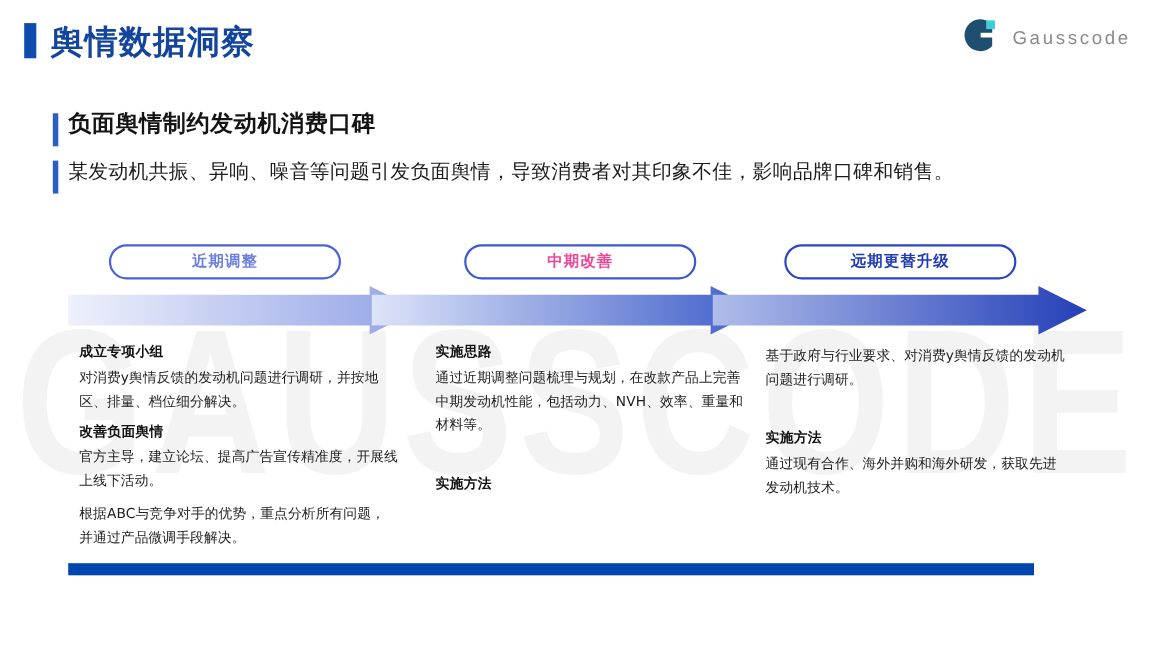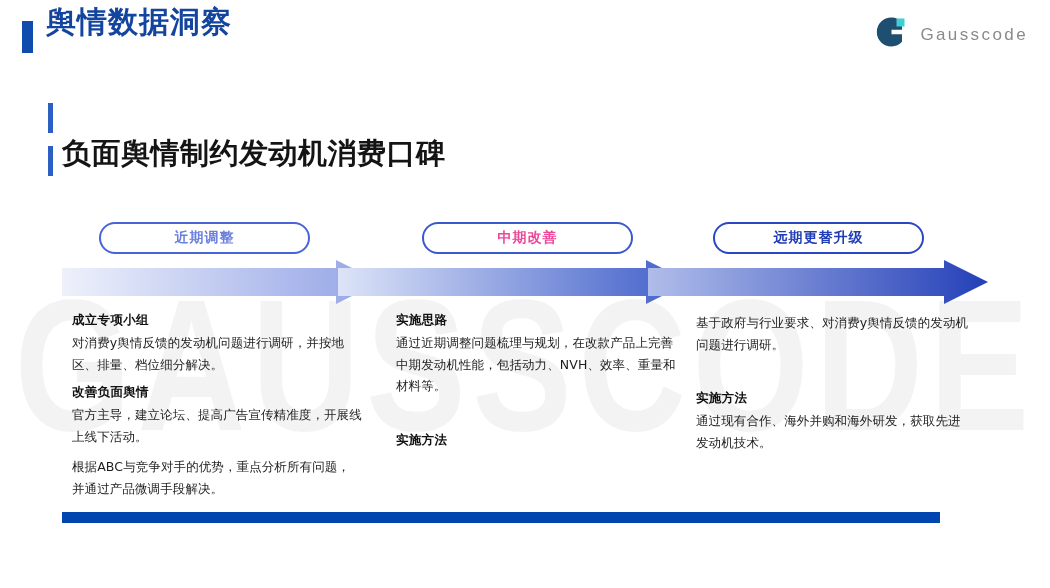--- a/index.html
+++ b/index.html
@@ -20,21 +20,21 @@
     user-select:none; pointer-events:none; z-index:0;
   }
 
   
   .header{ position:absolute; left:0; top:0; width:1050px; height:72px; z-index:3; }
   .hdr-accent{
     position:absolute; left:22px; top:21px; width:11px; height:32px;
     background:#0f4cad;
   }
   .hdr-title{
-    position:absolute; left:46px; top:2px;
+    position:absolute; left:46px; top:18px;
     font-size:30px; font-weight:700; color:#14459e; letter-spacing:1px;
     font-family:"DejaVu Sans","Liberation Sans",sans-serif;
   }
 
   
   .logo{ position:absolute; right:22px; top:12px; display:flex; align-items:center; gap:9px; }
   .logo-mark{ position:relative; width:40px; height:40px; flex:0 0 40px; }
   .logo-text{ display:flex; flex-direction:column; line-height:1; }
   .logo-cn{
     font-size:23px; font-weight:700; color:#1c1c1c; letter-spacing:2px;
@@ -45,23 +45,22 @@
     font-family:"Liberation Sans",sans-serif;
   }
 
   
   .title-block{ position:absolute; left:62px; top:98px; z-index:2; }
   .title-bar{
     position:absolute; left:-14px; top:5px; width:5px; height:30px;
     background:#2b5fc4;
   }
   .main-title{
-    font-size:29px; font-weight:700; color:#141414; letter-spacing:0.5px;
-    font-family:"DejaVu Sans","Liberation Sans",sans-serif;
-    margin-top:36px;
+    font-size:21px; font-weight:700; color:#141414; letter-spacing:0.5px;
+    font-family:"DejaVu Sans","Liberation Sans",sans-serif;
   }
   .sub-bar{
     position:absolute; left:-14px; top:48px; width:5px; height:30px;
     background:#2b5fc4;
   }
   .sub-title{
     margin-top:18px; font-size:18px; color:#1c1c1c; letter-spacing:0.3px;
     font-family:"DejaVu Sans","Liberation Sans",sans-serif;
   }
 
@@ -124,20 +123,21 @@
     <div class="logo-text">
       <div class="logo-en">Gausscode</div>
     </div>
   </div>
 </div>
 
 <div class="title-block">
   <div class="title-bar"></div>
   <div class="main-title">负面舆情制约发动机消费口碑</div>
   <div class="sub-bar"></div>
+  <div class="sub-title">某发动机共振、异响、噪音等问题引发负面舆情，导致消费者对其印象不佳，影响品牌口碑和销售。</div>
 </div>
 
 <div class="pill pill-1">近期调整</div>
 <div class="pill pill-2">中期改善</div>
 <div class="pill pill-3">远期更替升级</div>
 
 <div class="arrow-wrap">
   <svg width="1050" height="48" viewBox="0 0 1050 48">
     <defs>
       <linearGradient id="g1" x1="0" y1="0" x2="1" y2="0">

